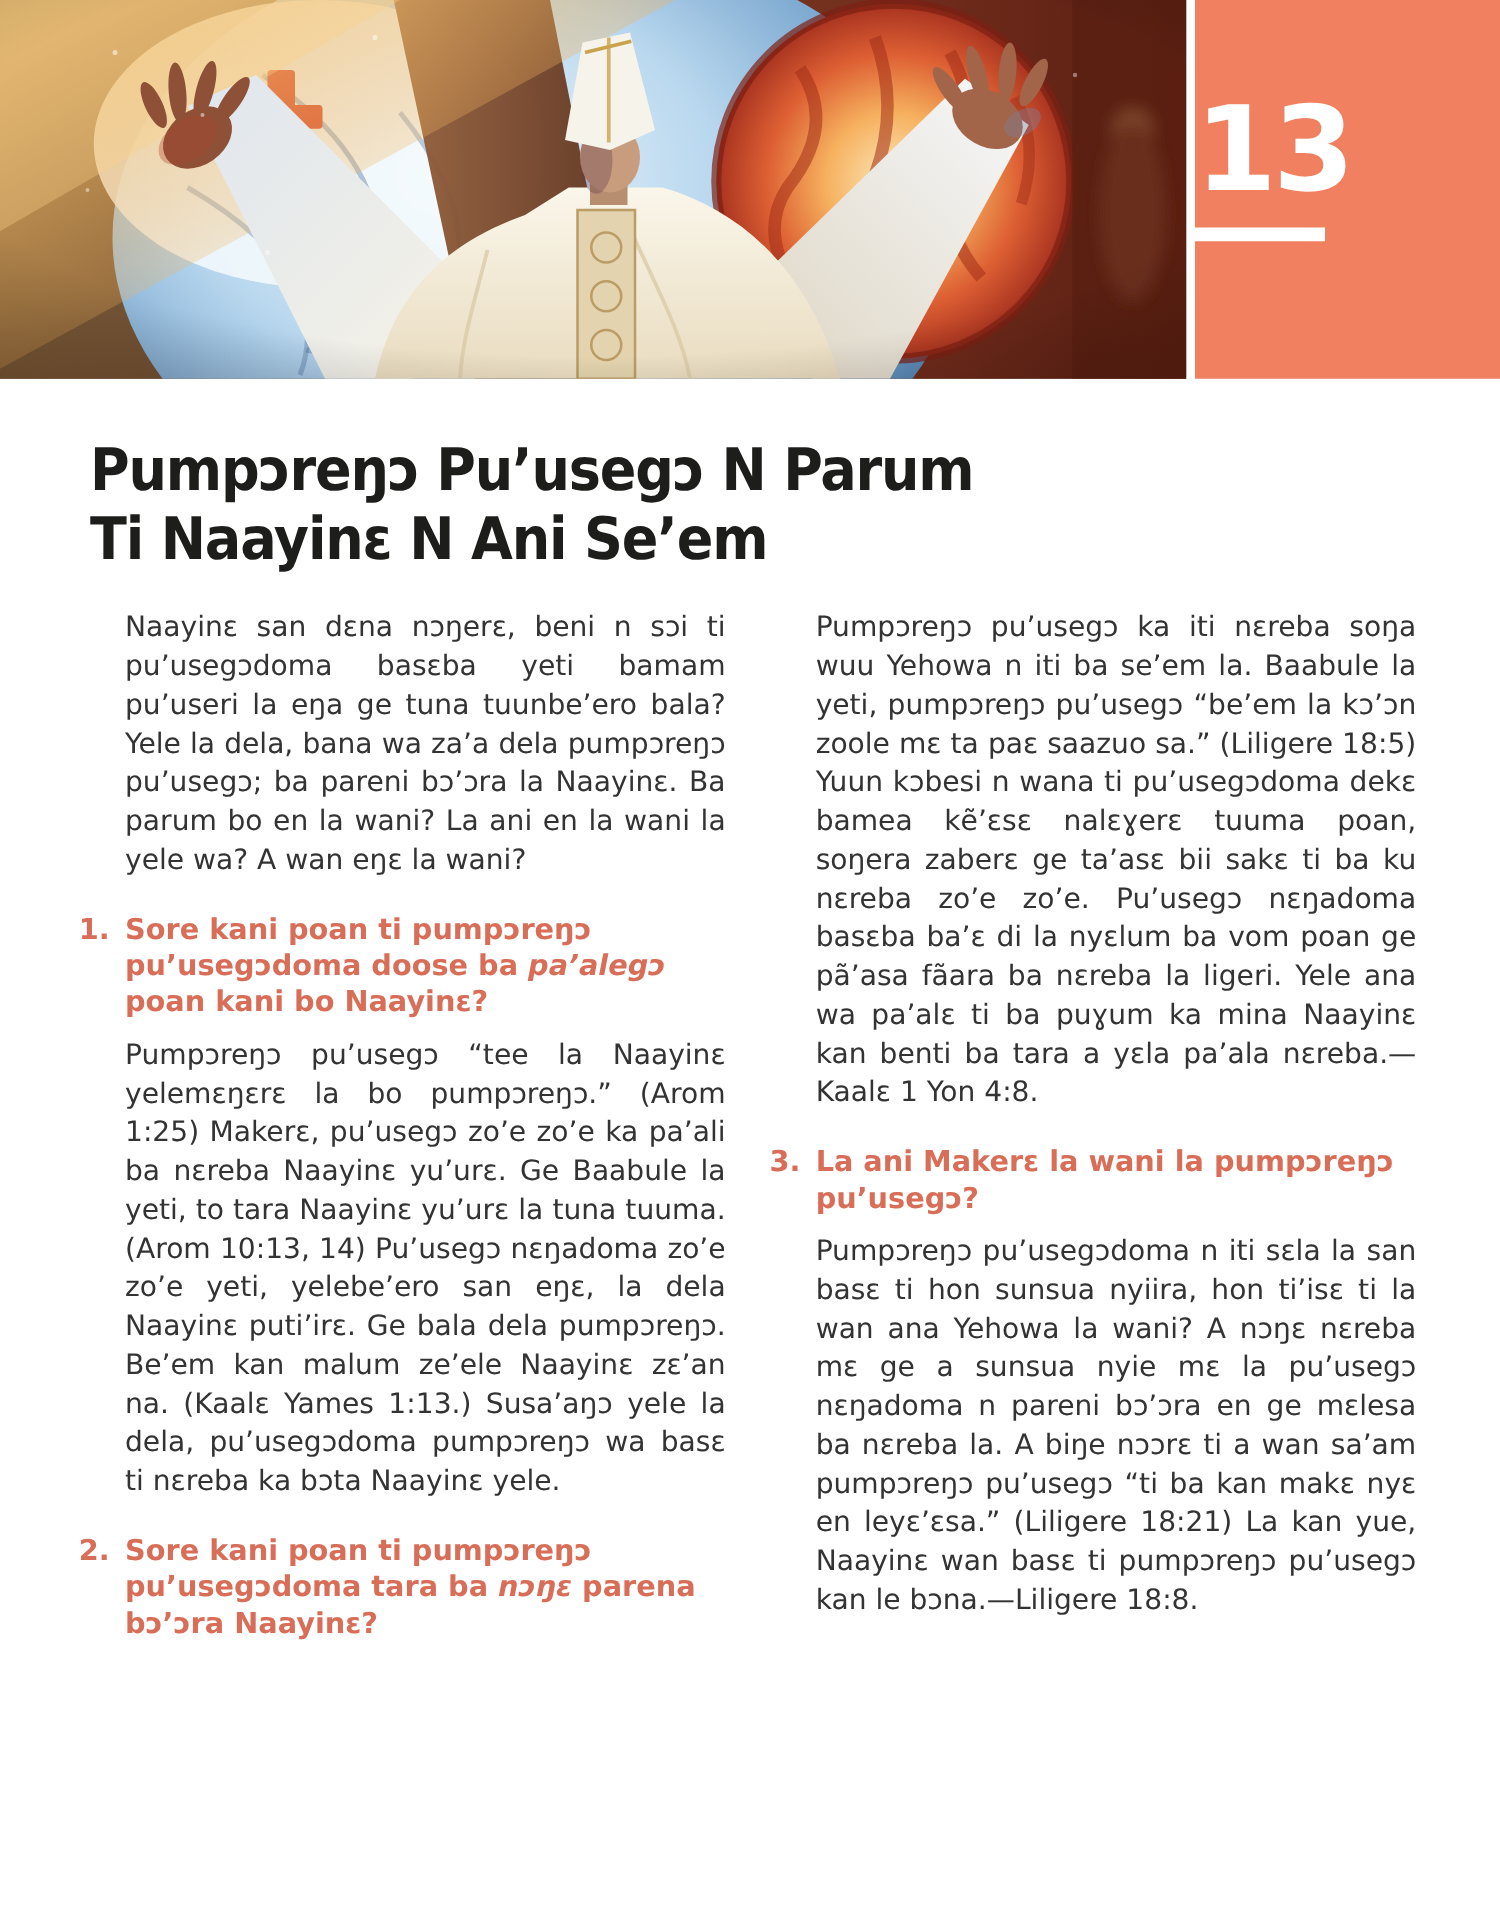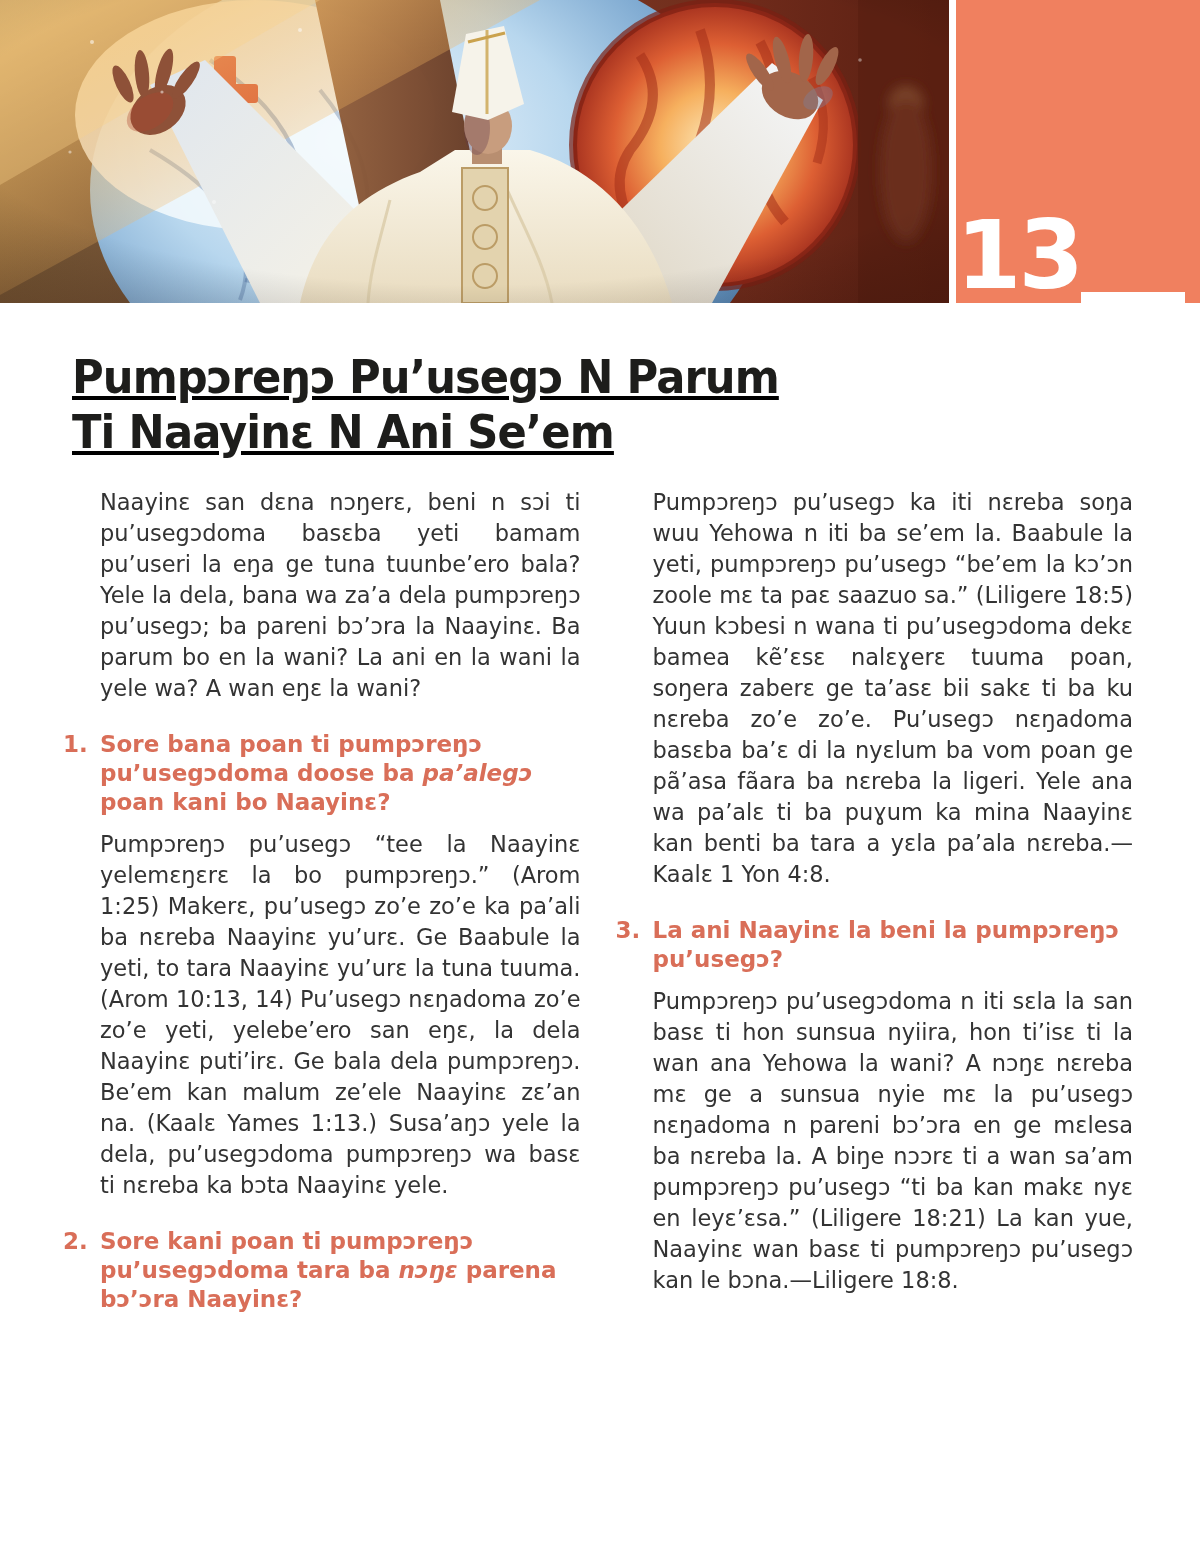--- a/index.html
+++ b/index.html
@@ -4,26 +4,26 @@
 <style>
   html,body{margin:0;padding:0;background:#fff;}
   .page{position:relative;width:1200px;height:1543px;background:#fff;overflow:hidden;
         font-family:"DejaVu Sans",sans-serif;}
 
   
   .header{position:absolute;top:0;left:0;width:1200px;height:303px;}
   .photo{position:absolute;top:0;left:0;width:949px;height:303px;overflow:hidden;background:#5e3a26;}
   .photo svg{display:block;width:100%;height:100%;}
   .badge{position:absolute;top:0;left:956px;width:244px;height:303px;
-         background:var(--badge-bg,#f0805f);display:flex;flex-direction:row;align-items:flex-end;}
+         background:var(--badge-bg,#f0805f);display:flex;flex-direction:column;align-items:flex-start;}
   .chapter-num{margin-top:74px;font-size:94px;font-weight:bold;color:#fff;line-height:1;letter-spacing:-3px;}
   .badge-bar{width:104px;height:11px;background:#fff;margin-top:14px;}
 
   
-  .title-block{position:absolute;top:350px;left:72px;width:1060px;text-decoration:underline;}
+  .title-block{position:absolute;top:350px;left:72px;width:1060px;}
   h1{margin:0;font-size:47px;line-height:1.16;font-weight:bold;color:var(--title-color,#1d1d1b);
      letter-spacing:-1px;transform:scaleX(0.92);transform-origin:left top;white-space:nowrap;}
   h1 .tl{display:block;}
 
   
   .article{position:absolute;top:487px;left:63px;width:1070px;height:870px;
            column-count:2;column-gap:35px;column-fill:auto;color:var(--body-color,#333);}
   p.body{font-size:22.5px;line-height:31px;text-align:justify;margin:0 0 26px 37px;}
   .question{font-size:23px;line-height:29px;font-weight:bold;color:var(--question,#d96e58);
             margin:0 0 12px 0;padding-left:37px;text-indent:-37px;break-inside:avoid;}
@@ -192,26 +192,26 @@
     <h1>
       <span class="tl">Pumpɔreŋɔ Pu’usegɔ N Parum</span>
       <span class="tl">Ti Naayinɛ N Ani Se’em</span>
     </h1>
   </div>
 
   <div class="article">
 
     <p class="body intro"><span>Naayinɛ san dɛna nɔŋerɛ, beni n sɔi ti pu’usegɔdoma basɛba yeti bamam pu’useri la eŋa ge tuna tuunbe’ero bala? Yele la dela, bana wa za’a dela pumpɔreŋɔ pu’usegɔ; ba pareni bɔ’ɔra la Naayinɛ. Ba parum bo en la wani? La ani en la wani la yele wa? A wan eŋɛ la wani?</span></p>
 
-    <div class="question"><span class="qnum">1.</span><span><span>Sore bana poan ti pumpɔreŋɔ pu’usegɔdoma doose ba </span><span class="i">pa’alegɔ</span><span> poan kani bo Naayinɛ?</span></span></div>
+    <div class="question"><span class="qnum">1.</span><span><span>Sore kani poan ti pumpɔreŋɔ pu’usegɔdoma doose ba </span><span class="i">pa’alegɔ</span><span> poan kani bo Naayinɛ?</span></span></div>
 
     <p class="body"><span>Pumpɔreŋɔ pu’usegɔ </span><span class="b">“tee la Naayinɛ yelemɛŋɛrɛ la bo pumpɔreŋɔ.”</span><span> (Arom 1:25) Makerɛ, pu’usegɔ zo’e zo’e ka pa’ali ba nɛreba Naayinɛ yu’urɛ. Ge Baabule la yeti, to tara Naayinɛ yu’urɛ la tuna tuuma. (Arom 10:13, 14) Pu’usegɔ nɛŋadoma zo’e zo’e yeti, yelebe’ero san eŋɛ, la dela Naayinɛ puti’irɛ. Ge bala dela pumpɔreŋɔ. Be’em kan malum ze’ele Naayinɛ zɛ’an na. (Kaalɛ Yames 1:13.) Susa’aŋɔ yele la dela, pu’usegɔdoma pumpɔreŋɔ wa basɛ ti nɛreba ka bɔta Naayinɛ yele.</span></p>
 
     <div class="question"><span class="qnum">2.</span><span><span>Sore kani poan ti pumpɔreŋɔ pu’usegɔdoma tara ba </span><span class="i">nɔŋɛ</span><span> parena bɔ’ɔra Naayinɛ?</span></span></div>
 
     <p class="body"><span>Pumpɔreŋɔ pu’usegɔ ka iti nɛreba soŋa wuu Yehowa n iti ba se’em la. Baabule la yeti, pumpɔreŋɔ pu’usegɔ </span><span class="b">“be’em la kɔ’ɔn zoole mɛ ta paɛ saazuo sa.”</span><span> (Liligere 18:5) Yuun kɔbesi n wana ti pu’usegɔdoma dekɛ bamea kẽ’ɛsɛ nalɛɣerɛ tuuma poan, soŋera zaberɛ ge ta’asɛ bii sakɛ ti ba ku nɛreba zo’e zo’e. Pu’usegɔ nɛŋadoma basɛba ba’ɛ di la nyɛlum ba vom poan ge pã’asa fãara ba nɛreba la ligeri. Yele ana wa pa’alɛ ti ba puɣum ka mina Naayinɛ kan benti ba tara a yɛla pa’ala nɛreba.—Kaalɛ 1 Yon 4:8.</span></p>
 
-    <div class="question"><span class="qnum">3.</span><span><span>La ani Naayinɛ la beni la pumpɔreŋɔ pu’usegɔ?</span></span></div>
+    <div class="question"><span class="qnum">3.</span><span><span>La ani Makerɛ la wani la pumpɔreŋɔ pu’usegɔ?</span></span></div>
 
     <p class="body"><span>Pumpɔreŋɔ pu’usegɔdoma n iti sɛla la san basɛ ti hon sunsua nyiira, hon ti’isɛ ti la wan ana Yehowa la wani? A nɔŋɛ nɛreba mɛ ge a sunsua nyie mɛ la pu’usegɔ nɛŋadoma n pareni bɔ’ɔra en ge mɛlesa ba nɛreba la. A biŋe nɔɔrɛ ti a wan sa’am pumpɔreŋɔ pu’usegɔ </span><span class="b">“ti ba kan makɛ nyɛ en leyɛ’ɛsa.”</span><span> (Liligere 18:21) La kan yue, Naayinɛ wan basɛ ti pumpɔreŋɔ pu’usegɔ kan le bɔna.—Liligere 18:8.</span></p>
 
   </div>
 </div>
 
 </body></html>

